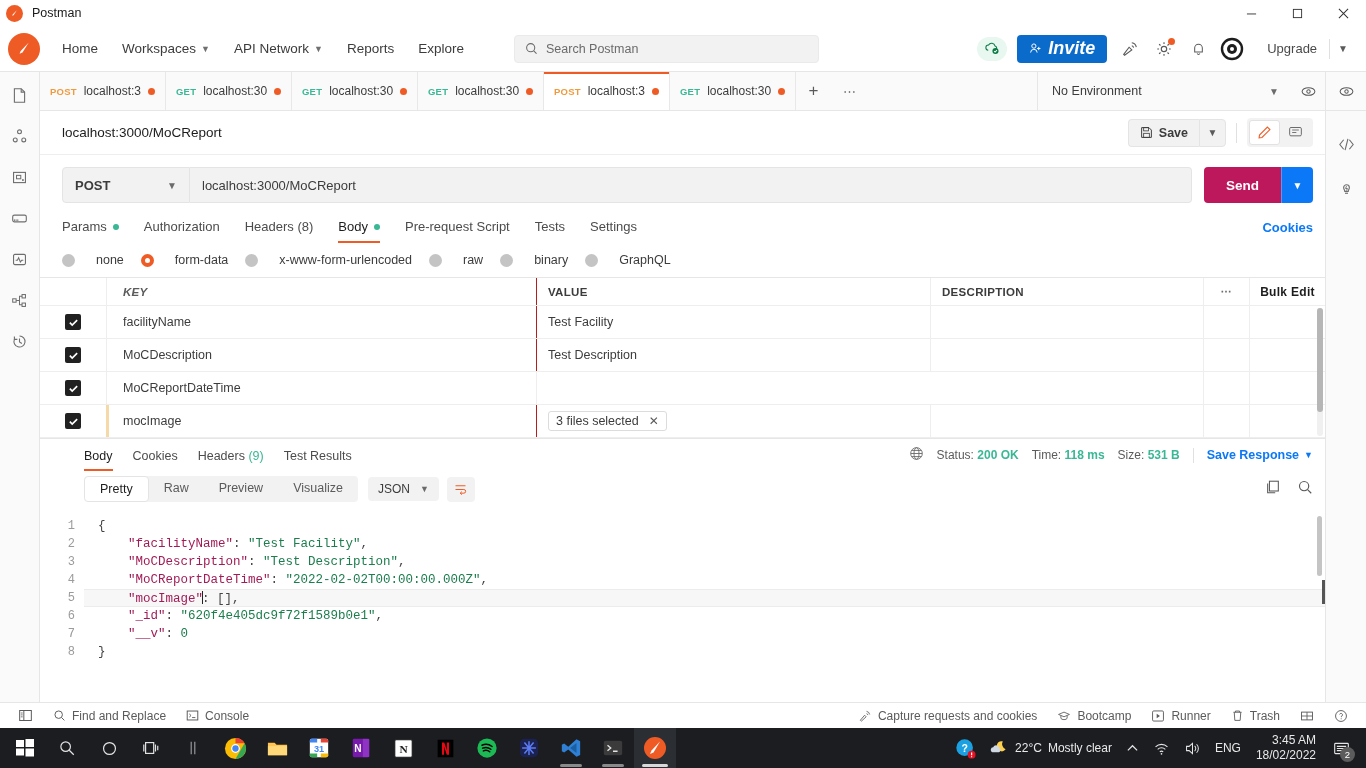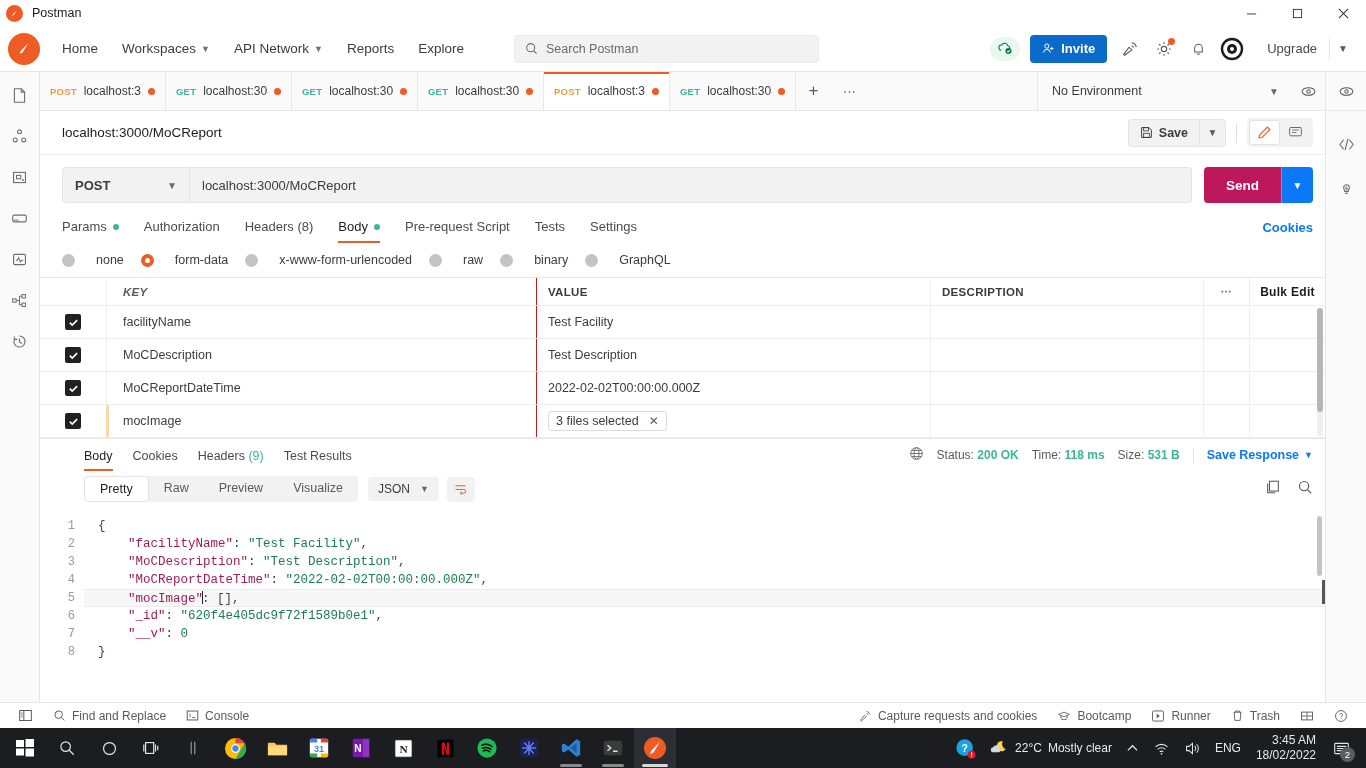--- a/index.html
+++ b/index.html
@@ -49,23 +49,23 @@
     width: 305px; height: 28px; background: #f2f2f2; border: 1px solid #eaeaea; border-radius: 4px;
     display: flex; align-items: center; margin-left: 38px; padding: 0 10px; gap: 8px;
   }
   .search-box .sb-ph { font-size: 12.5px; color: #6b6b6b; }
   .hdr-right { margin-left: auto; display: flex; align-items: center; gap: 4px; }
   .hdr-icon { width: 30px; height: 30px; display: flex; align-items: center; justify-content: center;
     border-radius: 4px; position: relative; color: #5a5a5a; }
   .sync-pill { width: 30px; height: 24px; border-radius: 12px; background: #e8f7ef;
     display: flex; align-items: center; justify-content: center; }
   .invite-btn {
-    background: #0b6bcb; color: #fff; font-size: 13px; font-weight: bold; height: 28px;
+    background: #0b6bcb; color: #fff; font-size: 18px; font-weight: bold; height: 28px;
     border-radius: 4px; display: flex; align-items: center; gap: 6px; padding: 0 12px;
-    margin-left: 6px; margin-right: 4px;
+    margin-left: 6px; margin-right: 4px; font-style: italic;
   }
   .badge-dot { position: absolute; top: 4px; right: 4px; width: 7px; height: 7px; border-radius: 50%;
     background: #ef5b25; }
   .upgrade-wrap { display: flex; align-items: center; margin-left: 4px; }
   .upgrade-btn { font-size: 13px; color: #4a4a4a; padding: 5px 12px; }
   .upg-sep { width: 1px; height: 20px; background: #e0e0e0; }
   .upg-chev { padding: 5px 8px; color: #5a5a5a; font-size: 10px; }
 
   
   .body-row { flex: 1; display: flex; min-height: 0; }
@@ -605,21 +605,20 @@
 
         <div class="kv-row">
           <div class="c-chk">
             <span class="chk">
               <svg viewBox="0 0 12 12">
                   <path d="M2 6.2 L4.6 8.8 L10 3.4" stroke="#fff" stroke-width="1.8" fill="none"></path>
                 </svg>
             </span>
           </div>
           <div class="c-key">MoCReportDateTime</div>
-          <div class="c-val">2022-02-02T00:00:00.000Z</div>
           <div class="c-desc"></div>
           <div class="c-more"></div>
           <div class="c-bulk"></div>
         </div>
 
         <div class="kv-row" style="position:relative">
           <div class="moc-hl" style="top:0;bottom:0"></div>
           <div class="c-chk">
             <span class="chk">
               <svg viewBox="0 0 12 12">

